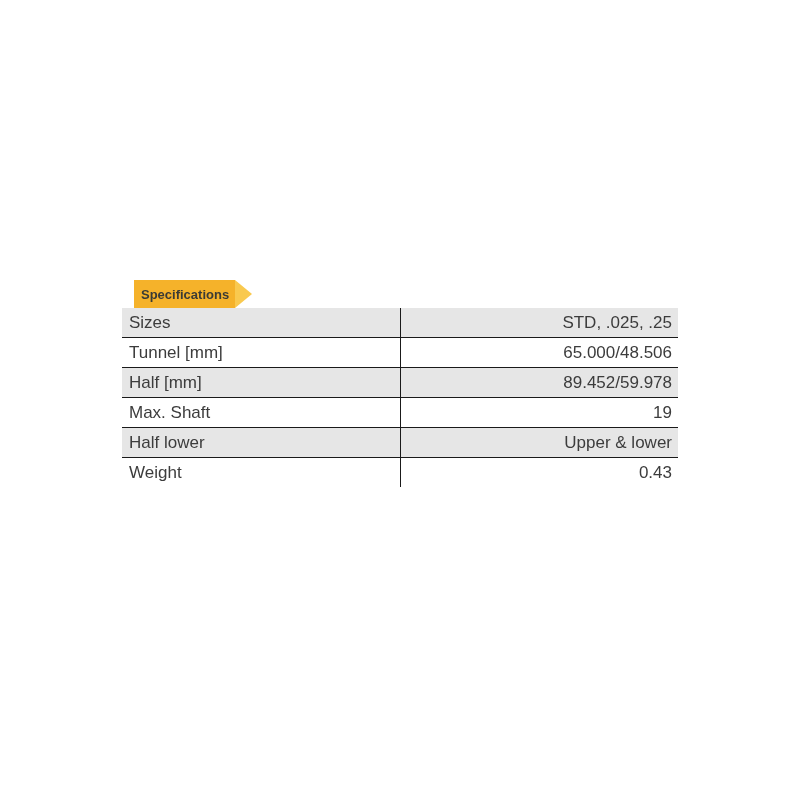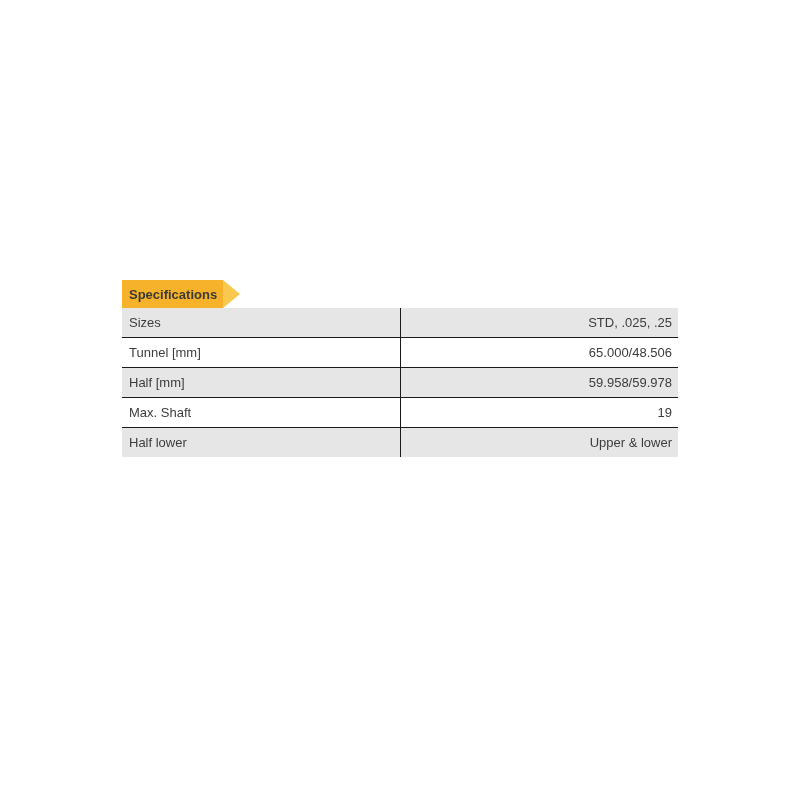--- a/index.html
+++ b/index.html
@@ -31,33 +31,34 @@
   }
   .banner-body {
     background: var(--banner-color, #F5B22A);
     color: var(--banner-text-color, #3B3B35);
     font-weight: bold;
     font-size: 13px;
     display: flex;
     align-items: center;
     padding: 0 6px 0 7px;
     white-space: nowrap;
+    margin-left: 12px;
   }
   .banner-arrow {
     width: 0;
     height: 0;
     border-top: 14px solid transparent;
     border-bottom: 14px solid transparent;
     border-left: 17px solid var(--arrow-color, #F9C94F);
   }
   .spec-table {
     border-collapse: collapse;
     width: 100%;
     table-layout: fixed;
-    font-size: 13px;
+    font-size: 17px;
     color: var(--text-color, #3C3C3C);
   }
   .spec-table td {
     height: 29px;
     padding: 0 6px 0 7px;
     vertical-align: middle;
     overflow: hidden;
     white-space: nowrap;
   }
   .spec-table tr:nth-of-type(odd) {
@@ -91,30 +92,34 @@
             <td class="value-cell">STD, .025, .25</td>
           </tr>
 
           <tr class="spec-row">
             <td class="label-cell">Tunnel [mm]</td>
             <td class="value-cell">65.000/48.506</td>
           </tr>
 
           <tr class="spec-row">
             <td class="label-cell">Half [mm]</td>
-            <td class="value-cell">59.958/59.978</td>
+            <td class="value-cell">89.452/59.978</td>
           </tr>
 
 
           <tr class="spec-row">
             <td class="label-cell">Max. Shaft</td>
             <td class="value-cell">19</td>
           </tr>
 
           <tr class="spec-row">
             <td class="label-cell">Half lower</td>
             <td class="value-cell">Upper &amp; lower</td>
           </tr>
 
+          <tr class="spec-row">
+            <td class="label-cell">Weight</td>
+            <td class="value-cell">0.43</td>
+          </tr>
         </tbody>
     </table>
   </section>
 </div>
 
 </body></html>

